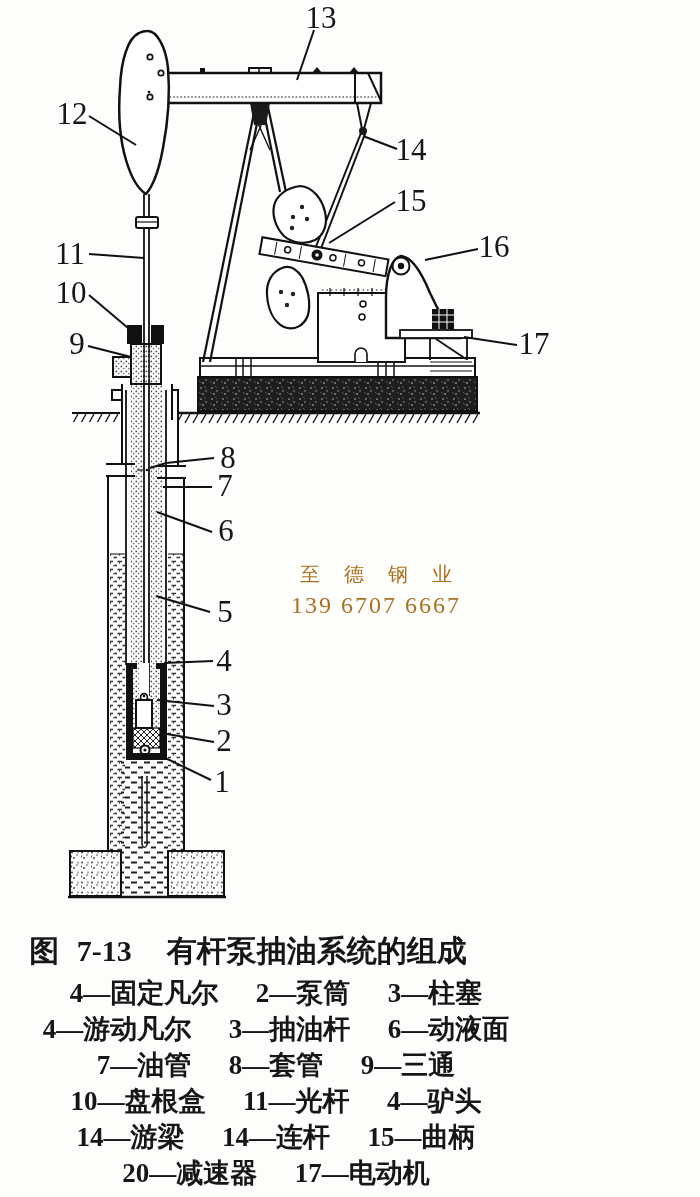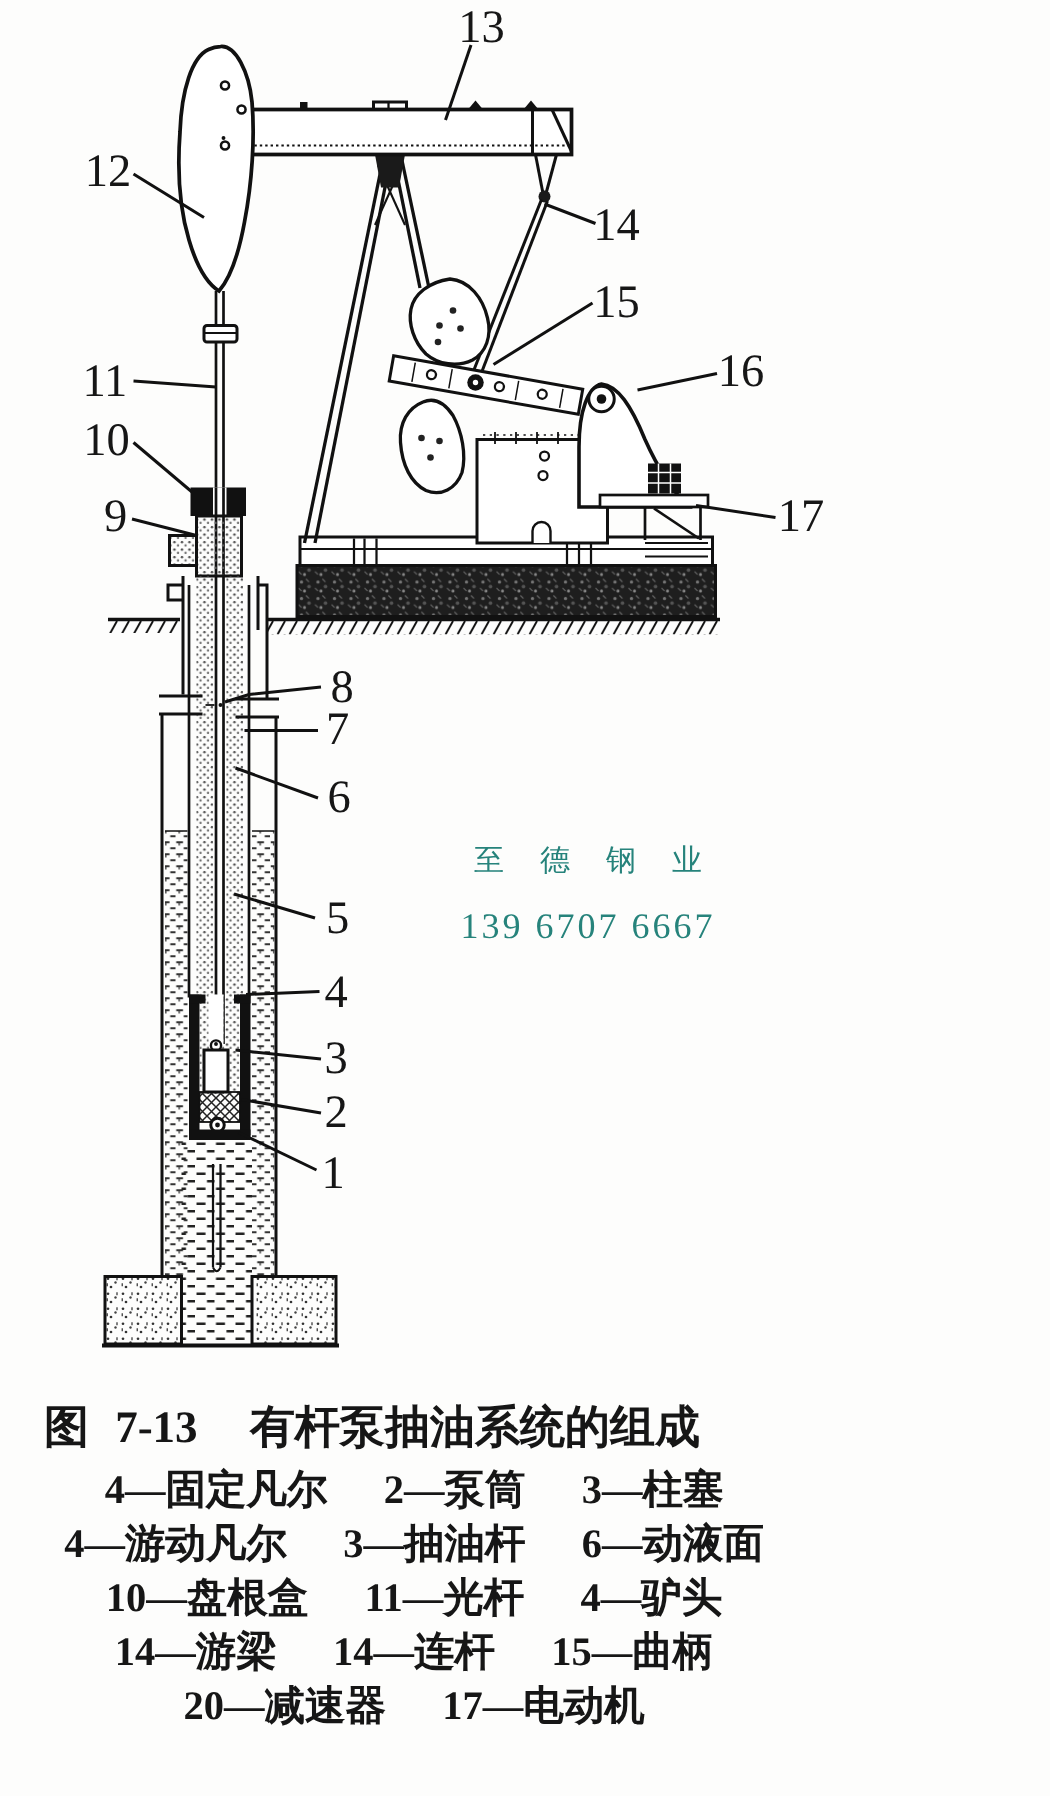--- a/index.html
+++ b/index.html
@@ -1,23 +1,23 @@
 <!DOCTYPE html>
 <html><head>
 <meta charset="utf-8">
 <style>
   html,body{margin:0;padding:0;background:#ffffff;}
   .page{position:relative;width:700px;height:1197px;background:#fdfdfc;overflow:hidden;
         font-family:"Liberation Serif", serif;color:#161616;}
   svg{position:absolute;left:0;top:0;display:block;}
   .dlabel{font-family:"Liberation Serif", serif;font-size:31px;fill:#161616;}
-  .watermark{position:absolute;left:292px;top:563px;width:200px;text-align:center;
-             color:#0f766e;opacity:.9;line-height:1.1;}
+  .watermark{position:absolute;left:276px;top:563px;width:200px;text-align:center;
+             color:#a16207;opacity:.9;line-height:1.1;}
   .wm-company{font-size:20px;letter-spacing:24px;padding-left:24px;white-space:nowrap;}
-  .wm-phone{font-size:24px;letter-spacing:2px;margin-top:20px;white-space:nowrap;}
+  .wm-phone{font-size:24px;letter-spacing:2px;margin-top:7px;white-space:nowrap;}
   .caption{position:absolute;left:0;top:931px;width:552px;text-align:center;}
   .caption-title{font-size:30px;font-weight:700;white-space:pre-wrap;word-spacing:10px;
                  transform:translateX(-28px);margin-bottom:3px;}
   .caption-line{font-size:27px;font-weight:700;line-height:36px;white-space:pre-wrap;word-spacing:12px;}
 </style>
 </head>
 <body>
 
 <div class="page">
 
@@ -300,18 +300,19 @@
 
 <div class="watermark">
   <div class="wm-company">至德钢业</div>
   <div class="wm-phone">139 6707 6667</div>
 </div>
 
 <div class="caption">
   <div class="caption-title">图 7-13  有杆泵抽油系统的组成</div>
   <div class="caption-line">4—固定凡尔  2—泵筒  3—柱塞</div>
   <div class="caption-line">4—游动凡尔  3—抽油杆  6—动液面</div>
+  <div class="caption-line">7—油管  8—套管  9—三通</div>
   <div class="caption-line">10—盘根盒  11—光杆  4—驴头</div>
   <div class="caption-line">14—游梁  14—连杆  15—曲柄</div>
   <div class="caption-line">20—减速器  17—电动机</div>
 </div>
 
 </div>
 
 </body></html>

